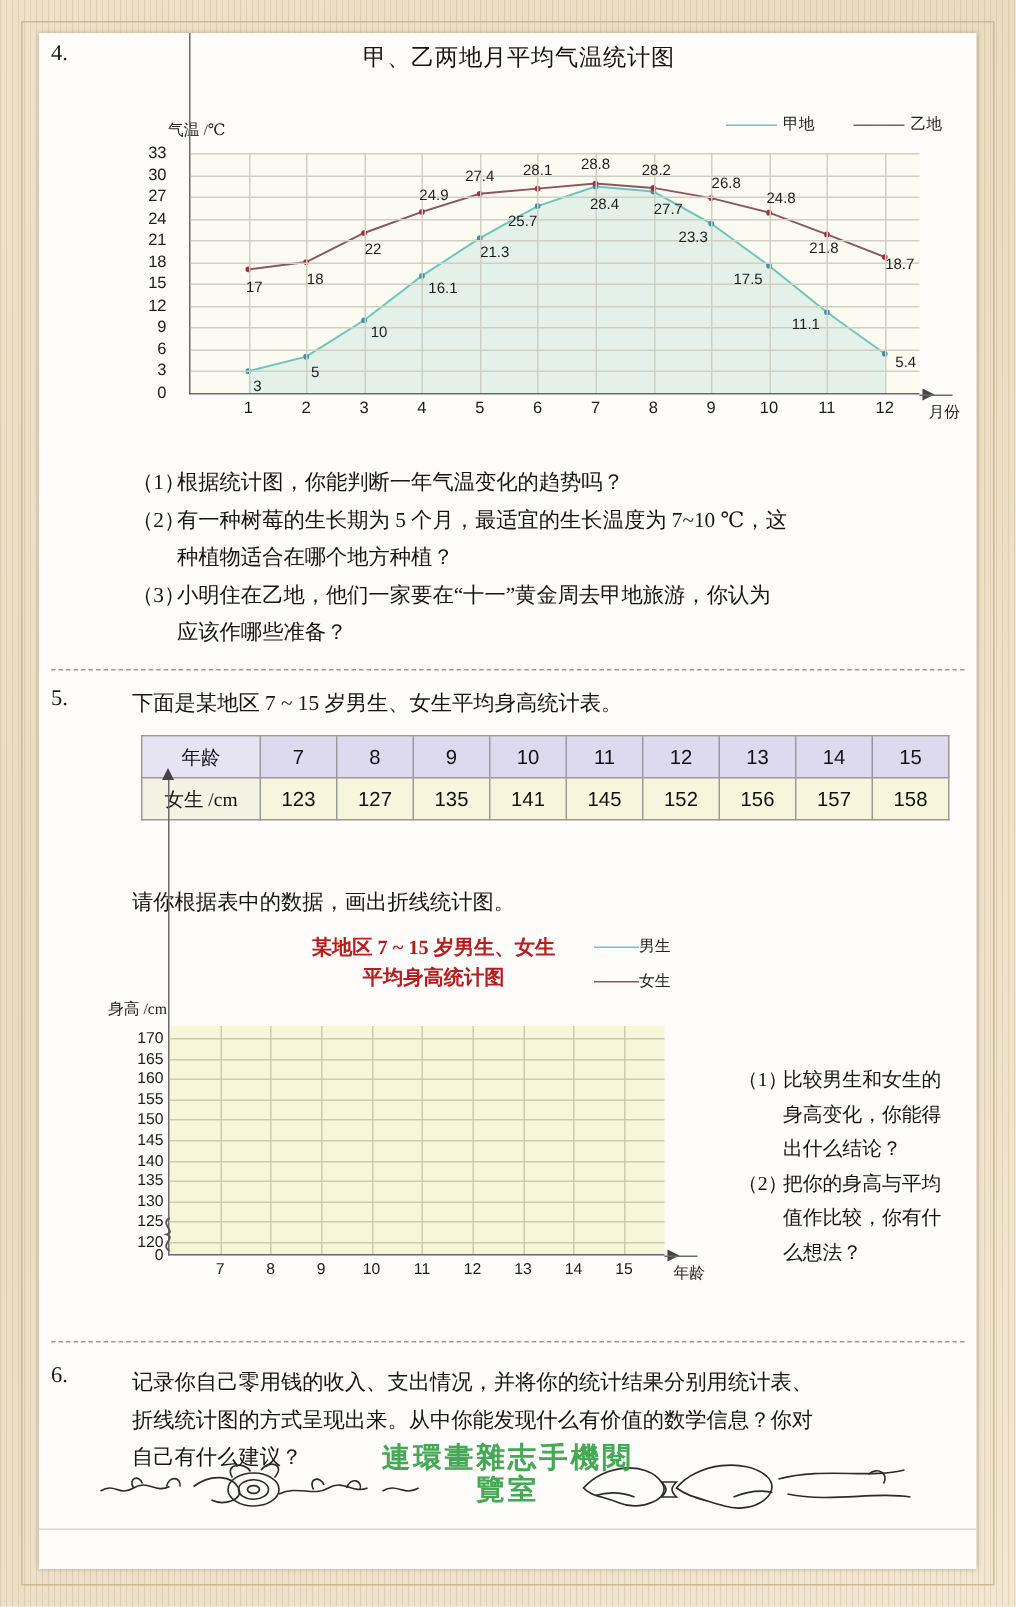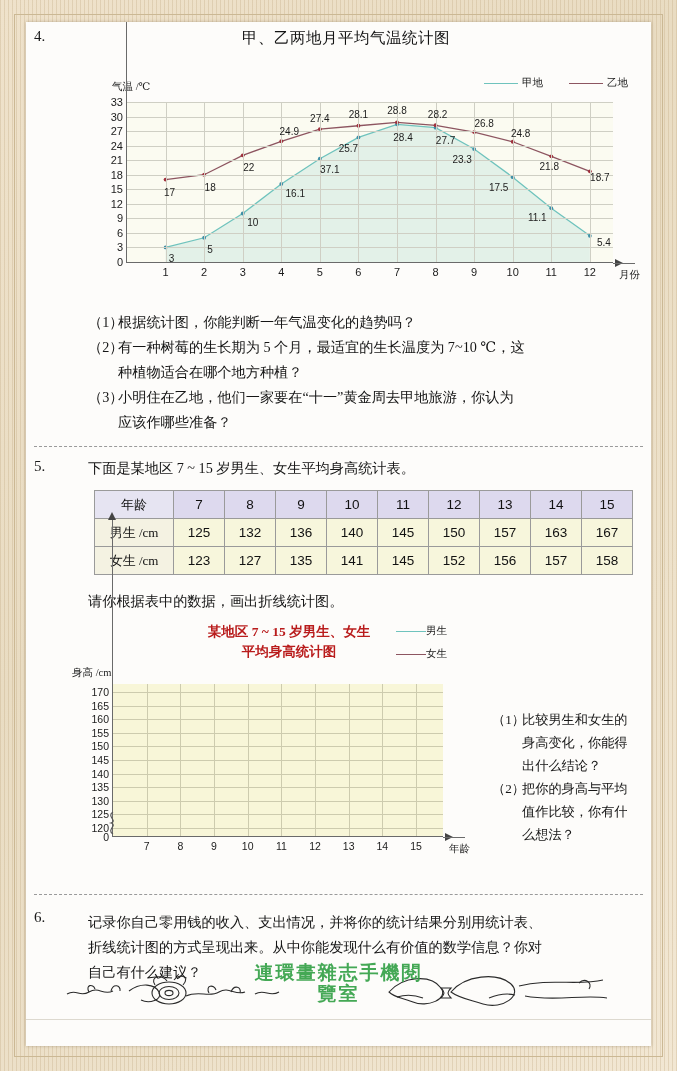--- a/index.html
+++ b/index.html
@@ -52,21 +52,21 @@
            display:flex;gap:26px;align-items:flex-end;}
   .legend1 .li{display:flex;align-items:center;gap:4px;}
   .legend1 .ln{display:inline-block;width:34px;height:0;border-top:1.6px solid #000;}
 
   .plot{
     position:absolute;left:42px;top:48px;width:486px;height:160px;
     background:#fbfbf1;
     border-left:1.4px solid #6a6a6a;border-bottom:1.4px solid #6a6a6a;
     box-sizing:content-box;
   }
-  .ytick{position:absolute;right:100%;margin-right:4px;transform:translateY(-50%);
+  .ytick{position:absolute;right:100%;margin-right:16px;transform:translateY(-50%);
          font-size:11px;color:#1b1b1b;font-family:"Liberation Sans",sans-serif;}
   .gline{position:absolute;left:0;width:100%;height:0;border-top:1px solid #cfcfc4;}
   .vline{position:absolute;top:0;height:100%;width:0;border-left:1px solid #cfcfc4;}
   .xtick{position:absolute;top:100%;margin-top:4px;transform:translateX(-50%);
          font-size:11px;color:#1b1b1b;font-family:"Liberation Sans",sans-serif;}
   .dlabel{position:absolute;transform:translate(-50%,-50%);font-size:10px;
           color:#1d1d1d;font-family:"Liberation Sans",sans-serif;white-space:nowrap;}
 
   .arrow-up{position:absolute;width:0;height:0;border-left:4px solid transparent;
             border-right:4px solid transparent;border-bottom:8px solid #444;}
@@ -244,21 +244,21 @@
             <div class="vline" style="left: 385.714px;"></div>
             <div class="xtick" style="left: 385.714px;">10</div>
             <div class="vline" style="left: 424.286px;"></div>
             <div class="xtick" style="left: 424.286px;">11</div>
             <div class="vline" style="left: 462.857px;"></div>
             <div class="xtick" style="left: 462.857px;">12</div>
             <div class="dlabel" style="left: 44.5714px; top: 156.455px;">3</div>
             <div class="dlabel" style="left: 83.1429px; top: 146.758px;">5</div>
             <div class="dlabel" style="left: 125.714px; top: 119.515px;">10</div>
             <div class="dlabel" style="left: 168.286px; top: 90.9394px;">16.1</div>
-            <div class="dlabel" style="left: 202.857px; top: 66.7273px;">37.1</div>
+            <div class="dlabel" style="left: 202.857px; top: 66.7273px;">21.3</div>
             <div class="dlabel" style="left: 221.429px; top: 46.3939px;">25.7</div>
             <div class="dlabel" style="left: 276px; top: 35.303px;">28.4</div>
             <div class="dlabel" style="left: 318.571px; top: 37.697px;">27.7</div>
             <div class="dlabel" style="left: 335.143px; top: 57.0303px;">23.3</div>
             <div class="dlabel" style="left: 371.714px; top: 85.1515px;">17.5</div>
             <div class="dlabel" style="left: 410.286px; top: 115.182px;">11.1</div>
             <div class="dlabel" style="left: 476.857px; top: 139.818px;">5.4</div>
             <div class="dlabel" style="left: 42.5714px; top: 89.5758px;">17</div>
             <div class="dlabel" style="left: 83.1429px; top: 84.7273px;">18</div>
             <div class="dlabel" style="left: 121.714px; top: 65.3333px;">22</div>
@@ -311,32 +311,20 @@
               <th>9</th>
               <th>10</th>
               <th>11</th>
               <th>12</th>
               <th>13</th>
               <th>14</th>
               <th>15</th>
             </tr>
           </thead>
       <tbody>
-            <tr>
-              <td class="rh">男生 /cm</td>
-              <td>125</td>
-              <td>132</td>
-              <td>136</td>
-              <td>140</td>
-              <td>145</td>
-              <td>150</td>
-              <td>157</td>
-              <td>163</td>
-              <td>167</td>
-            </tr>
             <tr>
               <td class="rh">女生 /cm</td>
               <td>123</td>
               <td>127</td>
               <td>135</td>
               <td>141</td>
               <td>145</td>
               <td>152</td>
               <td>156</td>
               <td>157</td>

